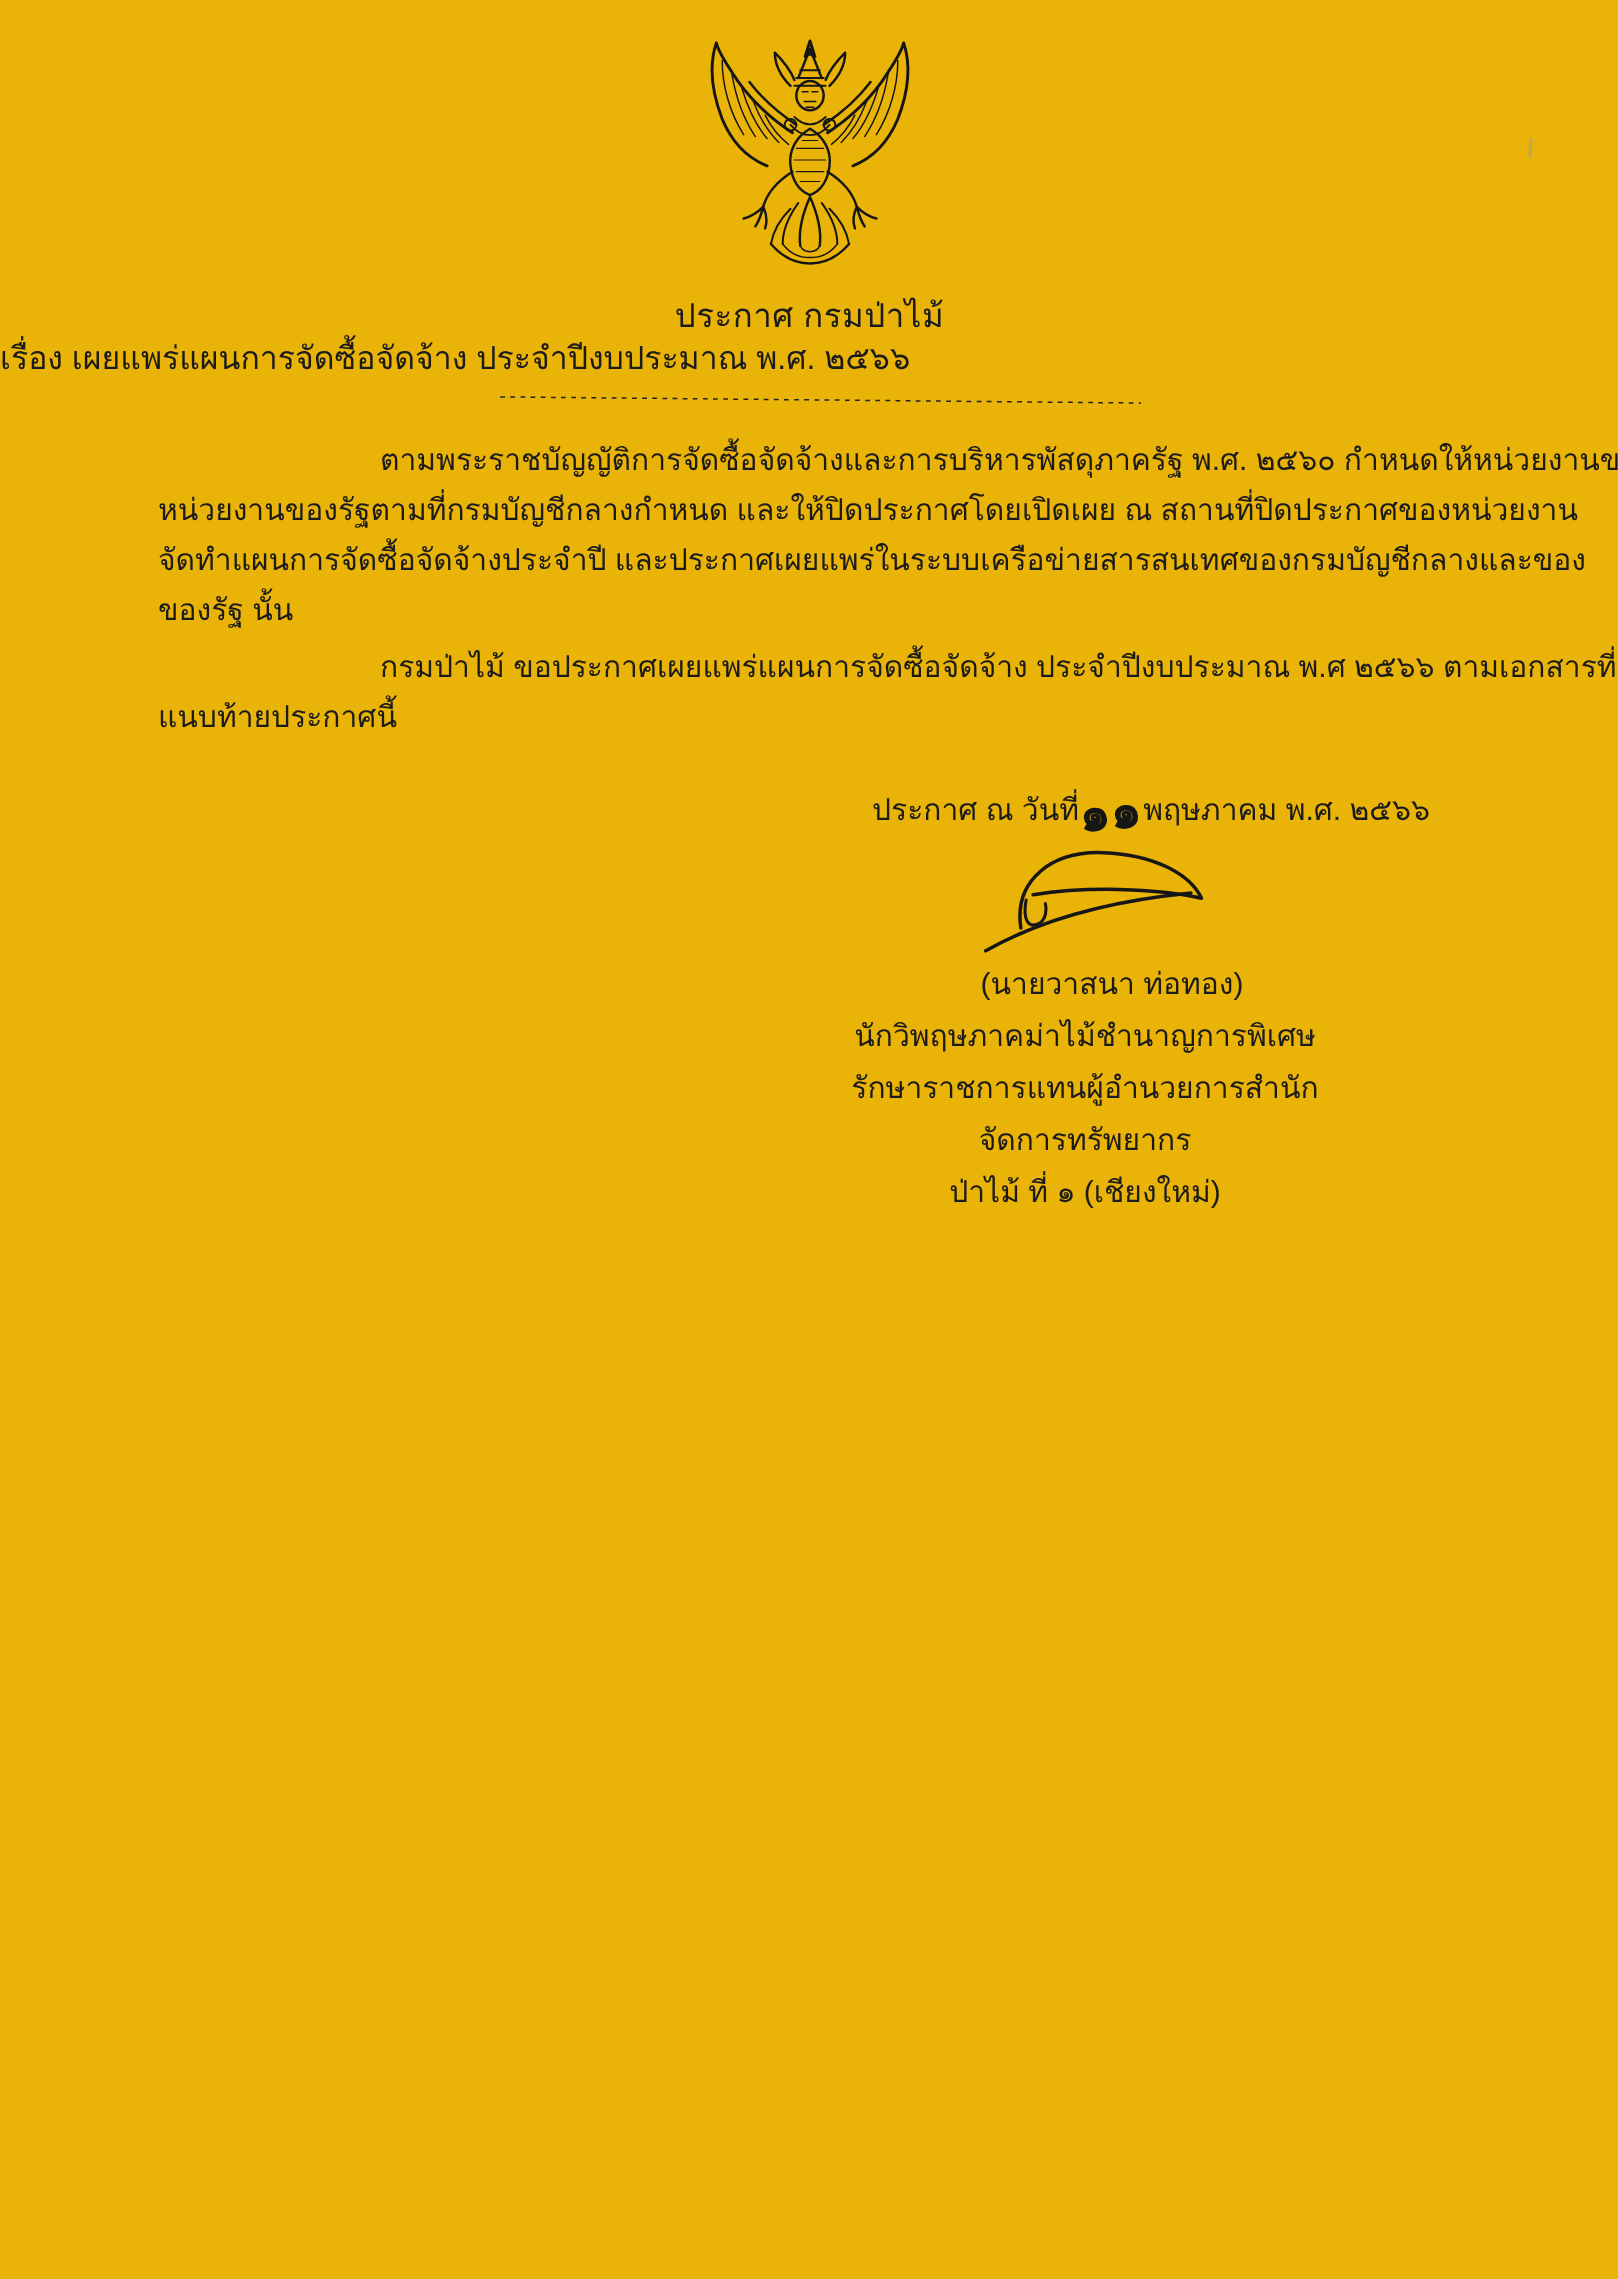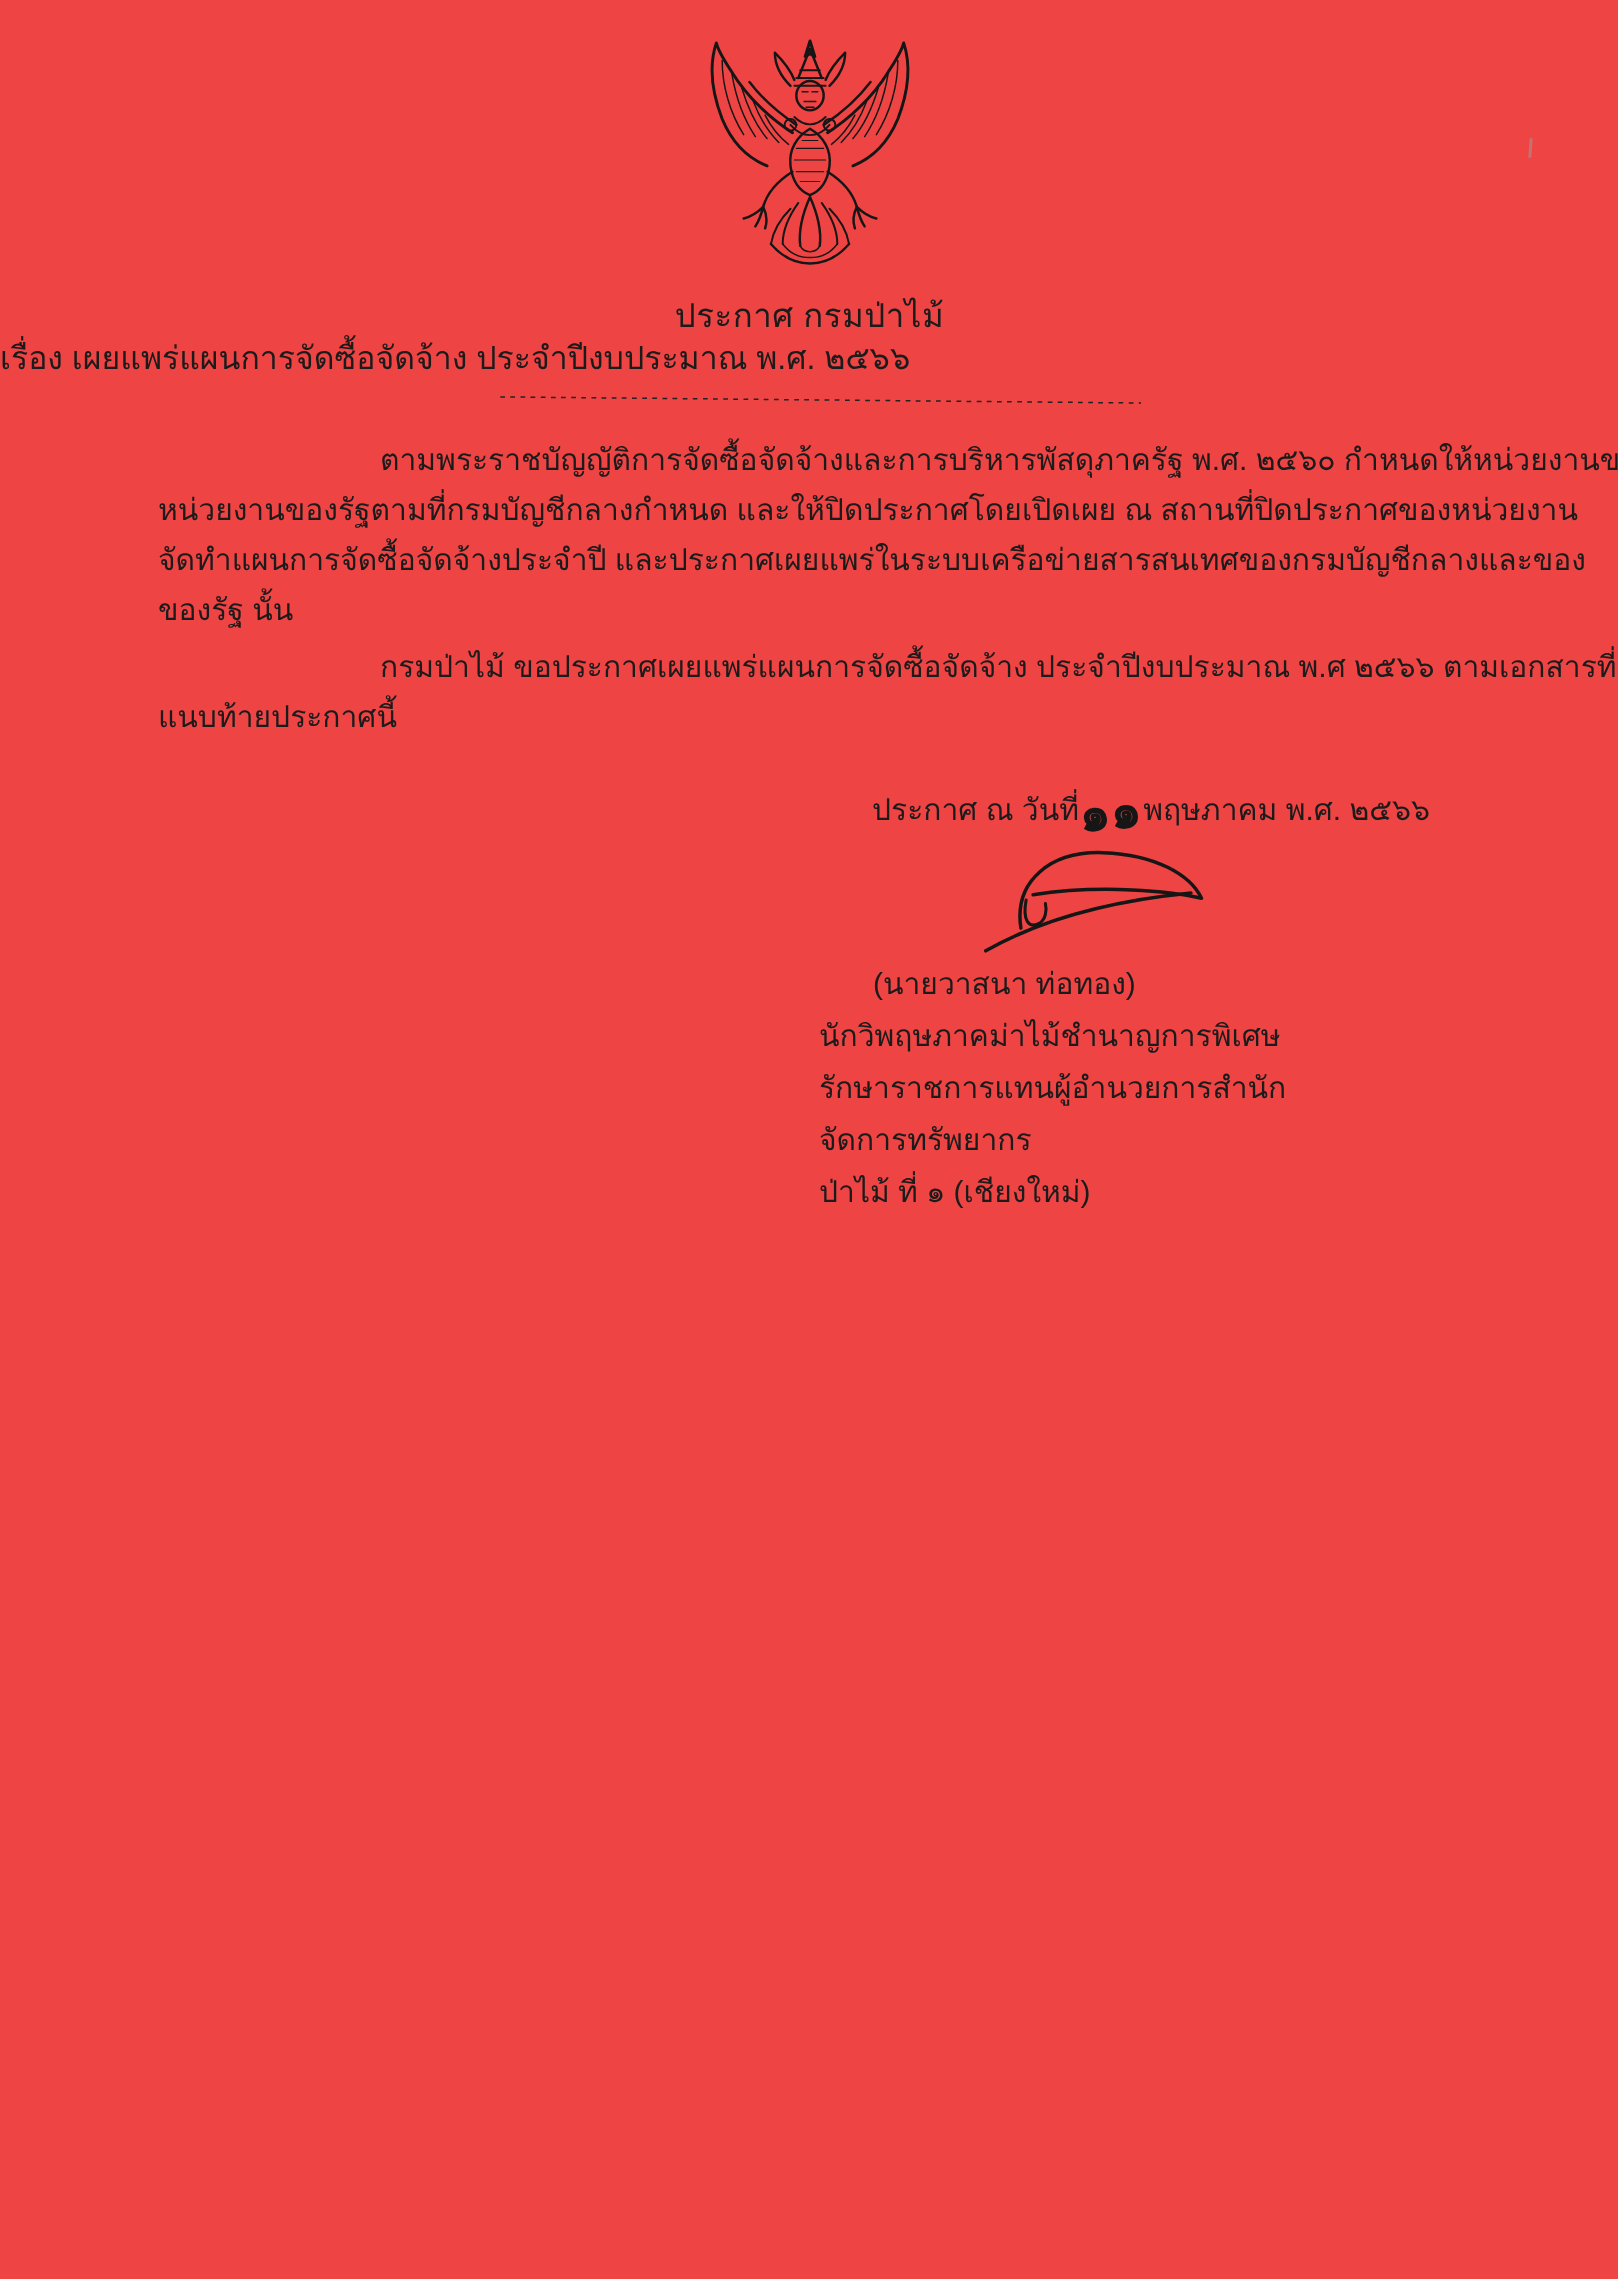--- a/index.html
+++ b/index.html
@@ -1,20 +1,20 @@
 <!DOCTYPE html>
 <html><head>
 <meta charset="utf-8">
 <style>
   html,body{margin:0;padding:0;background:#e8e8e8;}
   .page{
     position:relative;
     width:1619px;height:2279px;
     margin:0 auto;
-    background:#ef4444;
+    background:#eab308;
     font-family:"Liberation Sans","DejaVu Sans",sans-serif;
     color:#1b1b1b;
     overflow:hidden;
   }
   .emblem{position:absolute;left:689px;top:35px;width:242px;height:250px;}
   .doc-title{
     position:absolute;left:0;top:289px;width:1619px;
     text-align:center;font-size:33px;letter-spacing:0.5px;
   }
   .doc-subject{
@@ -40,21 +40,21 @@
   }
   .handwritten{
     display:inline-block;
     font-size:49px;font-weight:700;color:#161616;
     transform:rotate(-5deg) translateY(2px);
     margin:0 2px 0 0;line-height:49px;
   }
   .signature{position:absolute;left:970px;top:841px;width:263px;height:125px;}
   .signer{
     position:absolute;left:819px;top:958px;width:532px;
-    font-size:30px;line-height:52px;
+    text-align:center;font-size:30px;line-height:52px;
   }
   .signer .name{padding-left:54px;}
   .artifact{
     position:absolute;left:1529px;top:138px;width:2.9px;height:19.5px;
     background:#9a9a9a;opacity:.55;transform:rotate(4deg);border-radius:2px;
   }
   svg .ln{fill:none;stroke:#161616;stroke-linecap:round;stroke-linejoin:round;}
 </style>
 </head>
 <body>

